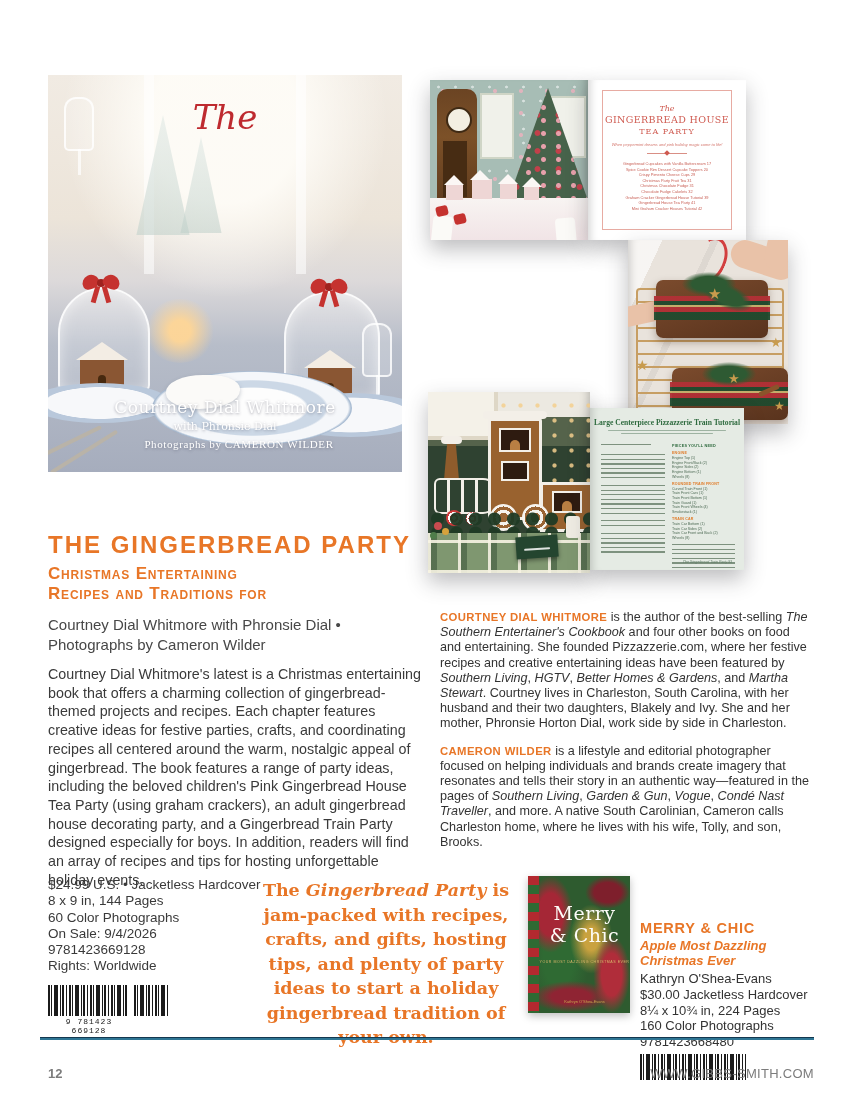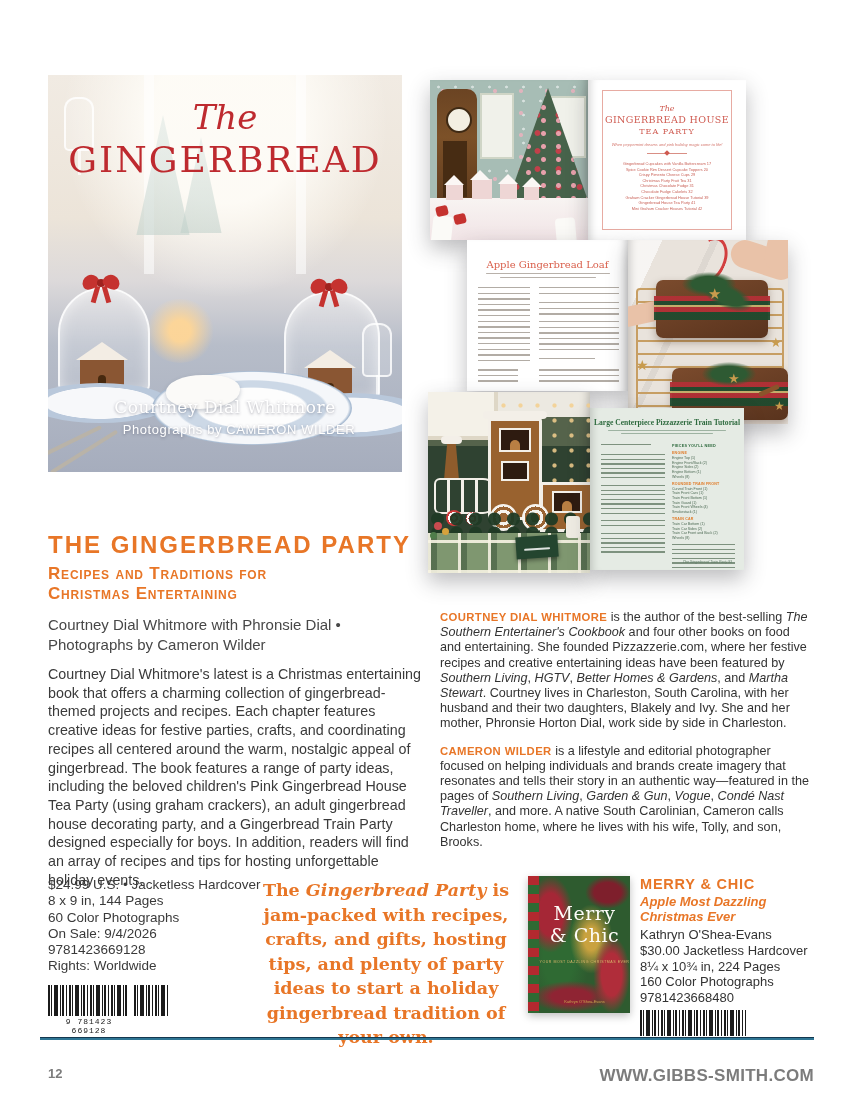--- a/index.html
+++ b/index.html
@@ -41,21 +41,21 @@
   .bow .t1{left:11px;transform:rotate(16deg);} .bow .t2{right:11px;transform:rotate(-16deg);}
   .plate{position:absolute;border-radius:50%;}
   .plate.big{background:radial-gradient(ellipse,#fdfdfd 0 38%,#ccd8e6 40% 52%,#f5f7fa 54% 68%,#aabdd3 70% 78%,#fbfcfd 80%);}
   .plate.side{background:radial-gradient(ellipse,#f7f8fa 0 55%,#b9c8db 57% 72%,#eef1f5 74%);}
   .napkin{position:absolute;background:#fbfaf8;border-radius:50% 40% 55% 45%;box-shadow:0 2px 4px rgba(90,100,120,.35);}
   .fork{position:absolute;width:4px;height:78px;background:#b9b3a8;border-radius:2px;}
   .cover-credit{position:absolute;left:0;width:100%;text-align:center;color:#ffffff;
     text-shadow:0 1px 3px rgba(60,60,80,.45);font-family:"DejaVu Serif",serif;}
   .cc-author{font-size:17px;letter-spacing:.5px;}
   .cc-with{font-size:11px;margin-top:3px;}
-  .cc-photo{font-family:Liberation Sans, sans-serif;font-size:13px;letter-spacing:.6px;margin-top:5px;margin-left:28px;}
+  .cc-photo{font-family:Liberation Serif, serif;font-size:11px;letter-spacing:.6px;margin-top:5px;margin-left:28px;}
 
   
   .collage{position:absolute;left:428px;top:78px;width:394px;height:502px;}
   .pg{position:absolute;background:#fff;box-shadow:0 9px 20px rgba(50,50,55,.32);overflow:hidden;}
   .fold-r{box-shadow:0 9px 20px rgba(50,50,55,.32),inset -9px 0 9px -7px rgba(0,0,0,.22);}
   .fold-l{box-shadow:0 9px 20px rgba(50,50,55,.32),inset 9px 0 9px -7px rgba(0,0,0,.18);}
 
   
   .photo-tea{left:2px;top:2px;width:158px;height:160px;background-color:#a7bdb5;
     background-image:radial-gradient(circle,rgba(235,178,190,.85) 0 1.5px,rgba(0,0,0,0) 2.5px),
@@ -203,49 +203,48 @@
       radial-gradient(closest-side at 30% 60%,#2f6a33 0 50%,rgba(0,0,0,0) 100%);
     box-shadow:0 3px 8px rgba(0,0,0,.25);}
   .mc-stripe{position:absolute;left:0;top:0;width:11px;height:100%;
     background:repeating-linear-gradient(180deg,#b3292f 0 9px,#2f6a33 9px 18px);}
   .mc-title{position:absolute;left:11px;right:0;top:26px;text-align:center;color:#fdfcf8;
     font-family:"DejaVu Serif",serif;font-size:19px;line-height:22px;letter-spacing:.5px;}
   .mc-sub{position:absolute;left:11px;right:0;top:84px;text-align:center;color:#d8b66a;
     font-size:3.6px;letter-spacing:.5px;}
   .mc-author{position:absolute;left:11px;right:0;bottom:9px;text-align:center;color:#caa24e;font-size:4px;}
 
-  .merry-info{position:absolute;left:640px;top:876px;width:182px;}
+  .merry-info{position:absolute;left:640px;top:920px;width:182px;}
   .mi-title{font-size:14.5px;font-weight:bold;letter-spacing:.8px;color:#e87627;}
   .mi-sub{font-size:13px;line-height:15px;font-weight:bold;font-style:italic;color:#e87627;margin-top:2px;}
   .mi-lines{font-size:13px;line-height:15.8px;color:#333;margin-top:3px;}
   .mi-barcode{margin-top:4px;width:106px;height:26px;}
 
   
   .rule{position:absolute;left:40px;right:40px;top:1037px;height:3px;
     background:linear-gradient(180deg,#14384f 0 40%,#2f7694 40%);}
   .pageno{position:absolute;left:48px;top:1066px;font-size:13px;font-weight:bold;color:#7c7c7c;}
-  .site{position:absolute;right:40px;top:1066px;font-size:17px;font-weight:bold;letter-spacing:.3px;color:#7c7c7c;}
+  .site{position:absolute;right:40px;top:1066px;font-size:13px;font-weight:normal;letter-spacing:.3px;color:#7c7c7c;}
 </style>
 </head>
 <body>
 
 <div class="page">
 
   <div class="cover">
     <div class="c-light"></div>
     <div class="c-mullion" style="left:96px;"></div>
     <div class="c-mullion" style="left:248px;"></div>
     <div class="c-tree" style="left:80px;top:40px;"></div>
     <div class="c-tree" style="left:126px;top:62px;width:54px;height:96px;"></div>
     <div class="goblet" style="left:16px;top:22px;"></div>
     <div class="goblet" style="right:10px;top:248px;"></div>
 
     <div class="c-title">
       <div class="c-the">The</div>
-      <div class="c-main">GINGERBREAD</div>
     </div>
 
     <div class="glow" style="left:96px;top:224px;"></div>
 
     <div class="cloche" style="left:10px;top:212px;">
       <div class="ghouse" style="left:20px;bottom:4px;"></div>
     </div>
     <div class="bow" style="left:34px;top:200px;">
       <span class="knot"></span>
       <span class="tail t1"></span>
@@ -263,20 +262,21 @@
 
     <div class="plate side" style="left:-18px;top:308px;width:140px;height:40px;"></div>
     <div class="plate side" style="left:228px;top:318px;width:150px;height:44px;"></div>
     <div class="plate big" style="left:104px;top:296px;width:200px;height:74px;"></div>
     <div class="napkin" style="left:118px;top:300px;width:74px;height:34px;"></div>
     <div class="fork" style="left:16px;top:330px;transform:rotate(64deg);"></div>
     <div class="fork" style="left:34px;top:338px;transform:rotate(58deg);"></div>
 
     <div class="cover-credit" style="top:322px;">
       <div class="cc-author">Courtney Dial Whitmore</div>
+      <div class="cc-with">with Phronsie Dial</div>
       <div class="cc-photo">Photographs by CAMERON WILDER</div>
     </div>
   </div>
 
   <div class="collage">
 
     <div class="pg fold-r photo-tea">
       <div class="t-window" style="left:50px;top:13px;width:30px;height:62px;"></div>
       <div class="t-window" style="left:120px;top:16px;width:32px;height:58px;"></div>
       <div class="t-clock"></div>
@@ -306,39 +306,20 @@
             <div class="menu-line">Christmas Party Fruit Tea 31</div>
             <div class="menu-line">Christmas Chocolate Fudge 31</div>
             <div class="menu-line">Chocolate Fudge Cakelets 32</div>
             <div class="menu-line">Graham Cracker Gingerbread House Tutorial 39</div>
             <div class="menu-line">Gingerbread House Tea Party 41</div>
             <div class="menu-line">Mini Graham Cracker Houses Tutorial 42</div>
           </div>
       </div>
     </div>
 
-    <div class="pg fold-r page-recipe">
-      <div class="r-title">Apple Gingerbread Loaf</div>
-      <div class="sk" style="width:124px;"></div>
-      <div class="sk" style="width:96px;"></div>
-      <div class="r-cols">
-        <div class="r-ing">
-          <div class="tx-block" style="height:78px;"></div>
-          <div class="tx-block" style="height:16px;width:40px;margin-top:4px;"></div>
-        </div>
-        <div class="r-steps">
-          <div class="tx-block" style="height:13px;"></div>
-          <div class="tx-block" style="height:17px;"></div>
-          <div class="tx-block" style="height:22px;"></div>
-          <div class="tx-block" style="height:12px;"></div>
-          <div class="tx-block" style="height:8px;width:70%;"></div>
-          <div class="tx-block" style="height:17px;"></div>
-        </div>
-      </div>
-    </div>
 
     <div class="pg fold-l photo-loaf">
       <div class="l-rack"></div>
       <div class="l-ribbon" style="left:66px;top:-4px;"></div>
       <div class="hand" style="right:-8px;top:6px;width:66px;height:28px;transform:rotate(18deg);"></div>
       <div class="hand" style="right:-2px;top:-10px;width:24px;height:40px;transform:rotate(12deg);"></div>
       <div class="hand" style="left:-10px;top:64px;width:46px;height:20px;transform:rotate(-12deg);"></div>
       <div class="loaf" style="left:28px;top:40px;width:112px;height:58px;">
         <div class="l-band" style="top:16px;"></div>
         <div class="l-sprig" style="left:26px;top:-8px;"></div>
@@ -431,22 +412,22 @@
           <div class="tx-block" style="height:24px;margin-top:3px;background-image:repeating-linear-gradient(180deg,#7e927f 0 1.3px,rgba(0,0,0,0) 1.3px 4.6px);"></div>
         </div>
       </div>
       <div class="tt-foot">The Gingerbread Train Party 93</div>
     </div>
   </div>
 
   <section class="titleblock">
     <h1 class="tb-h1">THE GINGERBREAD PARTY</h1>
     <h2 class="tb-h2">
+      <span style="display:block;">Christmas Entertaining</span>
       <span style="display:block;">Recipes and Traditions for</span>
-      <span style="display:block;">Christmas Entertaining</span>
     </h2>
     <p class="tb-byline">Courtney Dial Whitmore with Phronsie Dial • Photographs by Cameron Wilder</p>
     <p class="tb-desc">Courtney Dial Whitmore's latest is a Christmas entertaining book that offers a charming collection of gingerbread-themed projects and recipes. Each chapter features creative ideas for festive parties, crafts, and coordinating recipes all centered around the warm, nostalgic appeal of gingerbread. The book features a range of party ideas, including the beloved children's Pink Gingerbread House Tea Party (using graham crackers), an adult gingerbread house decorating party, and a Gingerbread Train Party designed especially for boys. In addition, readers will find an array of recipes and tips for hosting unforgettable holiday events.</p>
   </section>
 
   <section class="bios">
     <p class="bio"><span class="bio-lead">COURTNEY DIAL WHITMORE</span><span> is the author of the best-selling </span><span class="it">The Southern Entertainer's Cookbook</span><span> and four other books on food and entertaining. She founded Pizzazzerie.com, where her festive recipes and creative entertaining ideas have been featured by </span><span class="it">Southern Living</span><span>, </span><span class="it">HGTV</span><span>, </span><span class="it">Better Homes &amp; Gardens</span><span>, and </span><span class="it">Martha Stewart</span><span>. Courtney lives in Charleston, South Carolina, with her husband and their two daughters, Blakely and Ivy. She and her mother, Phronsie Horton Dial, work side by side in Charleston.</span></p>
     <p class="bio"><span class="bio-lead">CAMERON WILDER</span><span> is a lifestyle and editorial photographer focused on helping individuals and brands create imagery that resonates and tells their story in an authentic way—featured in the pages of </span><span class="it">Southern Living</span><span>, </span><span class="it">Garden &amp; Gun</span><span>, </span><span class="it">Vogue</span><span>, </span><span class="it">Condé Nast Traveller</span><span>, and more. A native South Carolinian, Cameron calls Charleston home, where he lives with his wife, Tolly, and son, Brooks.</span></p>
   </section>
 

